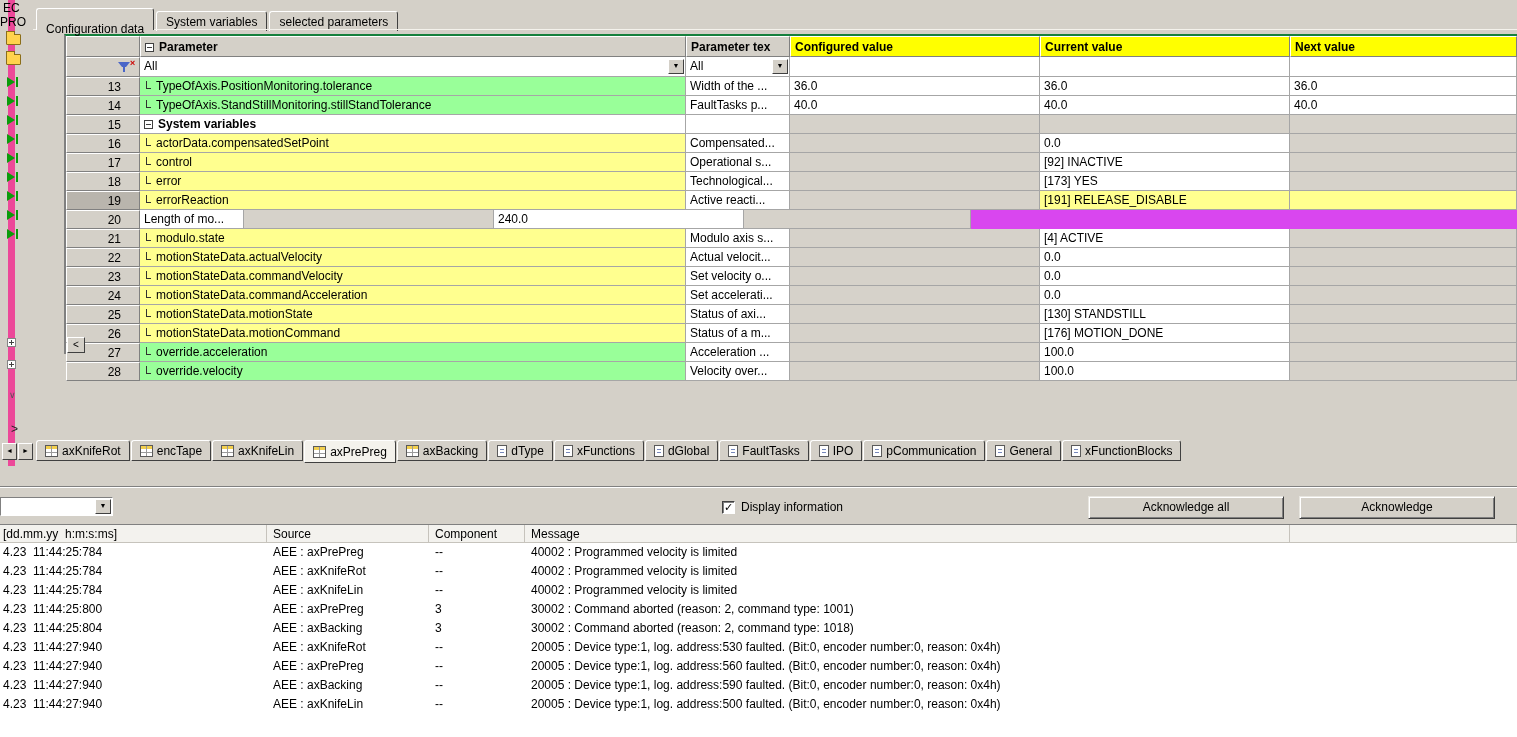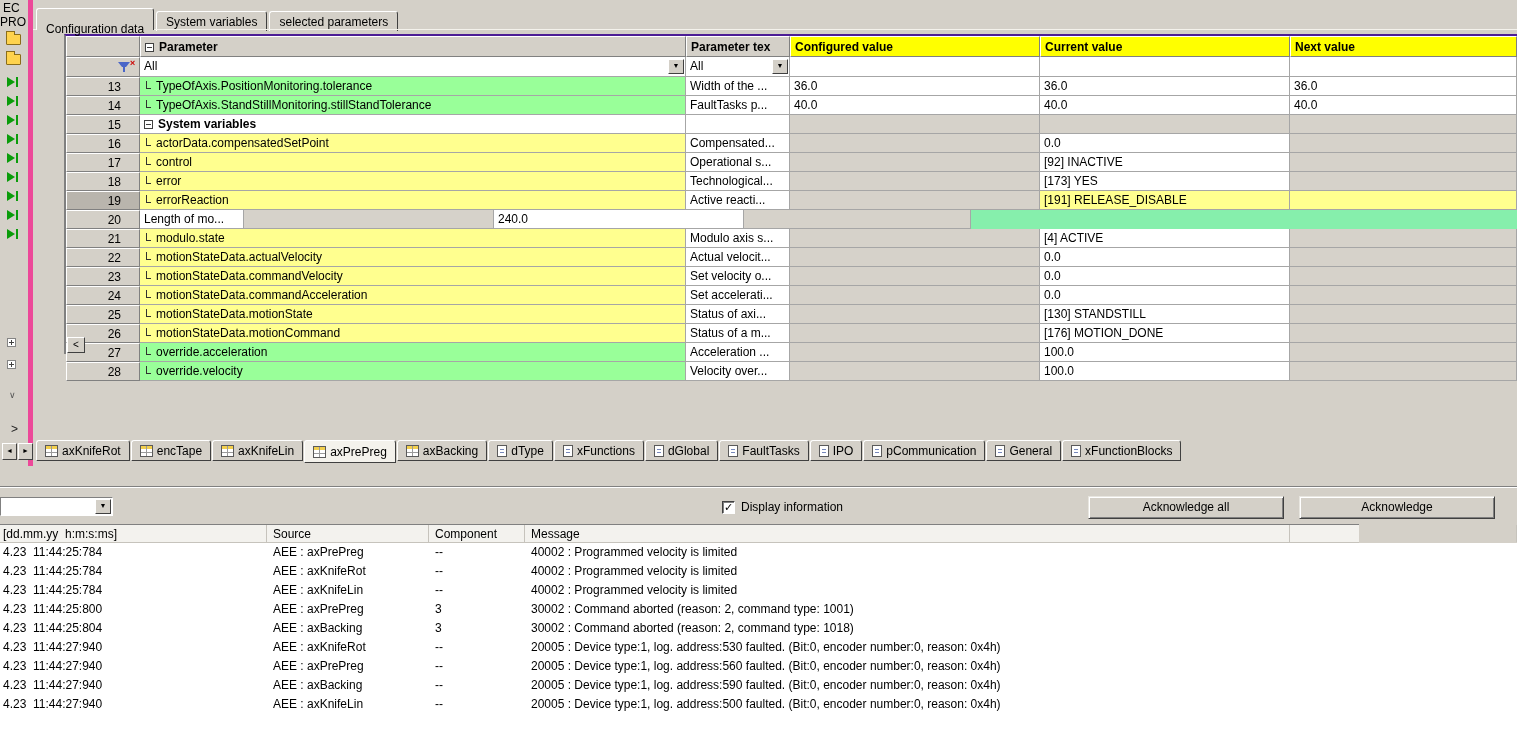--- a/index.html
+++ b/index.html
@@ -1,21 +1,21 @@
 <!DOCTYPE html>
 <html><head>
 <meta charset="utf-8">
 <style>
   *{box-sizing:border-box;margin:0;padding:0}
   html,body{width:1517px;height:737px;overflow:hidden}
   body{font-family:"Liberation Sans","DejaVu Sans",sans-serif;font-size:12px;color:#000;background:#d4d0c8}
   .stage{position:relative;width:1517px;height:737px;overflow:hidden;background:#d4d0c8}
 
   
-  .left-strip{position:absolute;left:0;top:0;width:33px;height:466px;background:#d4d0c8;border-right:5px solid #ec4899}
+  .left-strip{position:absolute;left:0;top:0;width:15px;height:466px;background:#d4d0c8;border-right:7px solid #ec4899}
   .frag{position:absolute;white-space:nowrap;overflow:hidden}
   .f1{top:1px;left:3px}.f2{top:15px;left:0}
   .folder{position:absolute;width:15px;height:11px;background:#ffd34d;border:1px solid #8a6d1a;border-radius:1px}
   .folder::before{content:"";position:absolute;top:-4px;left:-1px;width:7px;height:3px;background:#ffd34d;border:1px solid #8a6d1a;border-bottom:none}
   .fo1{top:34px;left:6px}.fo2{top:54px;left:6px}
   .axis-col{position:absolute;left:7px;top:72px}
   .axis-icon{height:19px;display:flex;align-items:center}
   .axis-icon .tri{width:0;height:0;border-top:5px solid transparent;border-bottom:5px solid transparent;border-left:8px solid #0a9c0a}
   .axis-icon .bar{width:2px;height:10px;background:#0a9c0a;margin-left:1px}
   .pbox{position:absolute;width:9px;height:9px;border:1px solid #848484;background:#fff}
@@ -25,21 +25,21 @@
   .chev{position:absolute;top:390px;left:9px;font-size:9px;color:#555}
   .more{position:absolute;top:422px;left:11px;font-size:12px;color:#222}
 
   
   .page-tabs{position:absolute;left:36px;top:6px;height:24px;display:flex;align-items:flex-end}
   .ptab{position:relative;top:1px;height:20px;padding:3px 9px 2px;background:#d4d0c8;border:1px solid #404040;border-bottom:none;border-top-color:#fff;border-left-color:#fff;border-radius:3px 3px 0 0;margin-right:2px;white-space:nowrap;line-height:14px}
   .ptab.active{top:0;height:22px;z-index:3;padding-top:13px}
   .panel-top-edge{position:absolute;left:33px;top:29px;right:0;height:1px;background:#f4f2ec}
 
   
-  .table-outer{position:absolute;left:64px;top:34px;width:1453px;height:320px;background:#86efac;border-left:2px solid #808080;border-top:2px solid #4c1d95}
+  .table-outer{position:absolute;left:64px;top:34px;width:1453px;height:320px;background:#d946ef;border-left:2px solid #808080;border-top:2px solid #15803d}
   .grid-header,.grid-filter,.trow{display:flex}
   .c-num{width:74px;min-width:74px}
   .c-name{width:546px;min-width:546px}
   .c-text{width:104px;min-width:104px}
   .c-conf{width:250px;min-width:250px}
   .c-cur{width:250px;min-width:250px}
   .c-next{width:227px;min-width:227px}
   .hcell{height:21px;background:#d4d0c8;font-weight:bold;padding:2px 4px;line-height:16px;white-space:nowrap;overflow:hidden;border-top:1px solid #fff;border-left:1px solid #fff;border-right:1px solid #808080;border-bottom:1px solid #808080}
   .hcell.yellow{background:#ffff00}
   .fcell{position:relative;height:20px;background:#fff;padding:2px 4px;line-height:15px;white-space:nowrap;overflow:hidden;border-right:1px solid #a6a6a6;border-bottom:1px solid #a6a6a6}
@@ -79,21 +79,21 @@
   .groove{position:absolute;left:0;top:486px;width:1517px;height:2px;border-top:1px solid #808080;border-bottom:1px solid #fff}
   .combo{position:absolute;left:0;top:497px;width:113px;height:19px;background:#fff;border:1px solid;border-color:#808080 #fff #fff #808080;padding:2px 18px 2px 4px;line-height:13px}
   .combo .ddbtn{top:1px;right:1px;height:15px}
   .chk-wrap{position:absolute;left:722px;top:500px;display:flex;align-items:center;gap:6px}
   .checkbox{width:13px;height:13px;background:#fff;border:1px solid;border-color:#404040 #fff #fff #404040;box-shadow:inset 1px 1px 0 #808080;font-size:11px;line-height:11px;text-align:center;font-weight:bold}
   .btn{position:absolute;top:496px;height:23px;background:#d4d0c8;border:1px solid #404040;border-top-color:#e8e6e0;border-left-color:#e8e6e0;box-shadow:inset 1px 1px 0 #fff,inset -1px -1px 0 #808080;text-align:center;line-height:21px;white-space:nowrap}
   .btn-ack-all{left:1088px;width:196px}
   .btn-ack{left:1299px;width:196px}
 
   
-  .msg-header{position:absolute;left:0;top:524px;width:1359px;height:19px;background:#f3f2ee;border-top:1px solid #808080;border-bottom:1px solid #c6c3bc;display:flex}
+  .msg-header{position:absolute;left:0;top:524px;width:1517px;height:19px;background:#f3f2ee;border-top:1px solid #808080;border-bottom:1px solid #c6c3bc;display:flex}
   .mhcell{border-right:1px solid #c6c3bc;padding:2px 6px;line-height:14px;white-space:pre;overflow:hidden;flex:none}
   .m-time{width:267px;padding-left:3px}
   .m-src{width:162px}
   .m-comp{width:96px}
   .m-msg{width:765px}
   .m-extra{width:227px}
   .msg-body{position:absolute;left:0;top:543px;width:1517px;height:194px;background:#fff;overflow:hidden}
   .mrow{display:flex;height:19px;line-height:18px}
   .mcell{white-space:pre;overflow:hidden;padding:0 6px;flex:none}
   .mcell.m-time{padding-left:3px}

